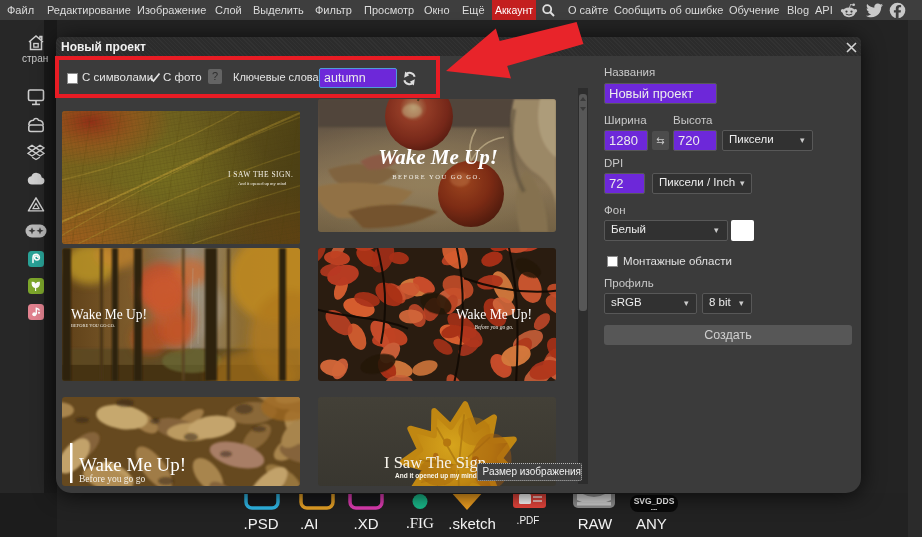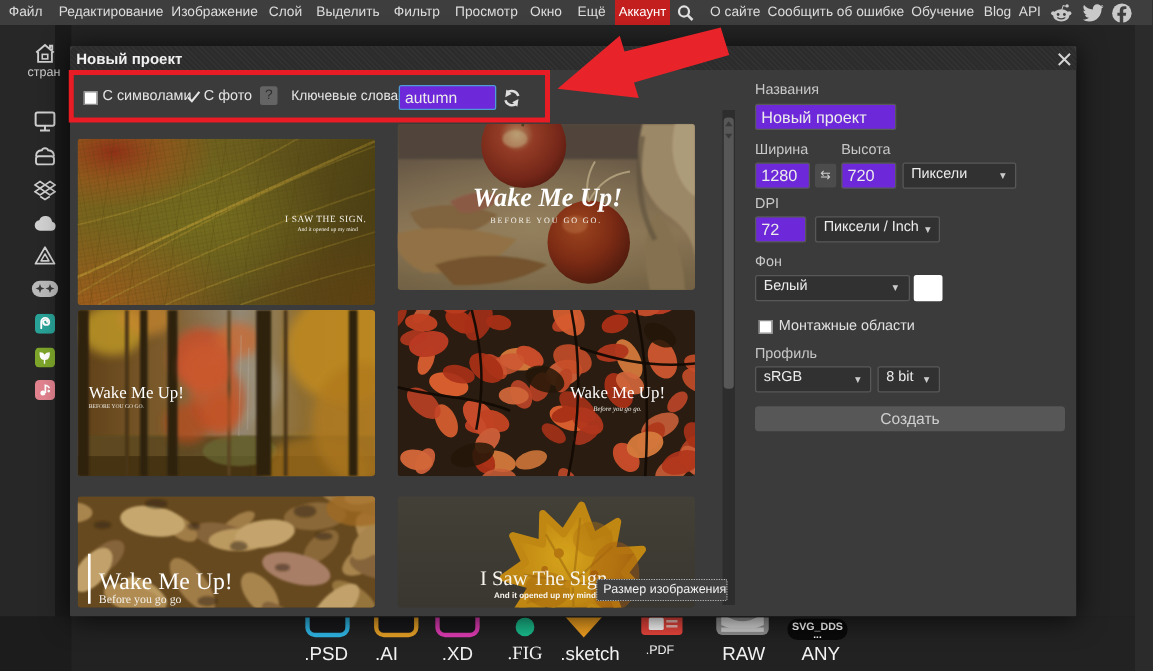--- a/index.html
+++ b/index.html
@@ -7,21 +7,21 @@
        font-family:"Liberation Sans",sans-serif;background:#232323;}
   .abs{position:absolute;}
   
   #menubar{left:0;top:0;width:922px;height:20px;background:#3e3e3e;color:#dcdcdc;font-size:11px;}
   #menubar span{position:absolute;top:3.5px;white-space:nowrap;}
   
   #sidebar{left:0;top:20px;width:44px;height:517px;background:#272727;}
   #leftstrip{left:44px;top:20px;width:13px;height:517px;background:#1a1a1a;}
   #rightstrip{left:908px;top:20px;width:14px;height:517px;background:#2b2b2b;}
   
-  #dialog{left:56px;top:37px;width:805px;height:456px;background:#3b3b3b;border-radius:1px;
+  #dialog{left:56px;top:37px;width:805px;height:456px;background:#3b3b3b;border-radius:15px;
           box-shadow:0 2px 22px rgba(0,0,0,.75);}
   #titlebar{left:0;top:0;width:805px;height:19px;border-radius:5px 5px 0 0;
      background:repeating-linear-gradient(45deg,#323232 0px,#323232 1px,#2c2c2c 1px,#2c2c2c 3px);}
   #titletext{left:5px;top:3px;font-size:12px;font-weight:bold;color:#f0f0f0;}
   .lbl{color:#c8c8c8;font-size:11.5px;white-space:nowrap;}
   .inp{background:#6d28d9;border:1px solid #585858;color:#ececec;font-size:13px;
        font-family:"Liberation Sans",sans-serif;box-sizing:border-box;padding:0 0 0 4px;border-radius:2px;}
   .sel{background:#313131;border:1px solid #585858;color:#ececec;font-size:11.5px;border-radius:2px;
        box-sizing:border-box;padding:2px 0 0 6px;}
   .chev{position:absolute;color:#cccccc;font-size:9px;}
@@ -148,21 +148,21 @@
   <text x="411" y="10" font-size="8.5" font-weight="bold" fill="#ffffff" text-anchor="middle" font-family="Liberation Sans,sans-serif">SVG_DDS</text>
   <text x="411" y="16" font-size="8" font-weight="bold" fill="#ffffff" text-anchor="middle" font-family="Liberation Sans,sans-serif">...</text>
 </svg>
 <div class="abs" style="top:515px;left:243px;width:36px;text-align:center;color:#f2f2f2;font-size:15px;">.PSD</div>
 <div class="abs" style="top:515px;left:300px;width:36px;text-align:left;color:#f2f2f2;font-size:15px;">.AI</div>
 <div class="abs" style="top:515px;left:348px;width:36px;text-align:center;color:#f2f2f2;font-size:15px;">.XD</div>
 <div class="abs" style="top:515px;left:402px;width:36px;text-align:center;color:#f2f2f2;font-size:15px;font-family:Liberation Serif, serif;">.FIG</div>
 <div class="abs" style="top:515px;left:442px;width:60px;text-align:center;color:#f2f2f2;font-size:15px;">.sketch</div>
 <div class="abs" style="top:515px;left:510px;width:36px;text-align:center;color:#f2f2f2;font-size:10px;">.PDF</div>
 <div class="abs" style="top:515px;left:577px;width:36px;text-align:center;color:#f2f2f2;font-size:15px;">RAW</div>
-<div class="abs" style="top:515px;left:636px;width:36px;text-align:right;color:#f2f2f2;font-size:15px;">ANY</div>
+<div class="abs" style="top:515px;left:636px;width:36px;text-align:left;color:#f2f2f2;font-size:15px;">ANY</div>
 
 <div id="dialog" class="abs">
   <div id="titlebar" class="abs"></div>
   <div id="titletext" class="abs">Новый проект</div>
   <svg class="abs" style="left:789px;top:4px" width="13" height="13" viewBox="0 0 13 13">
     <path d="M2 2 L11 11 M11 2 L2 11" stroke="#d4d4d4" stroke-width="1.6"></path>
   </svg>
 
   <div class="abs cb" style="left:11px;top:36px;"></div>
   <div class="abs lbl" style="left:26px;top:34px;color:#e4e4e4;">С символами</div>

